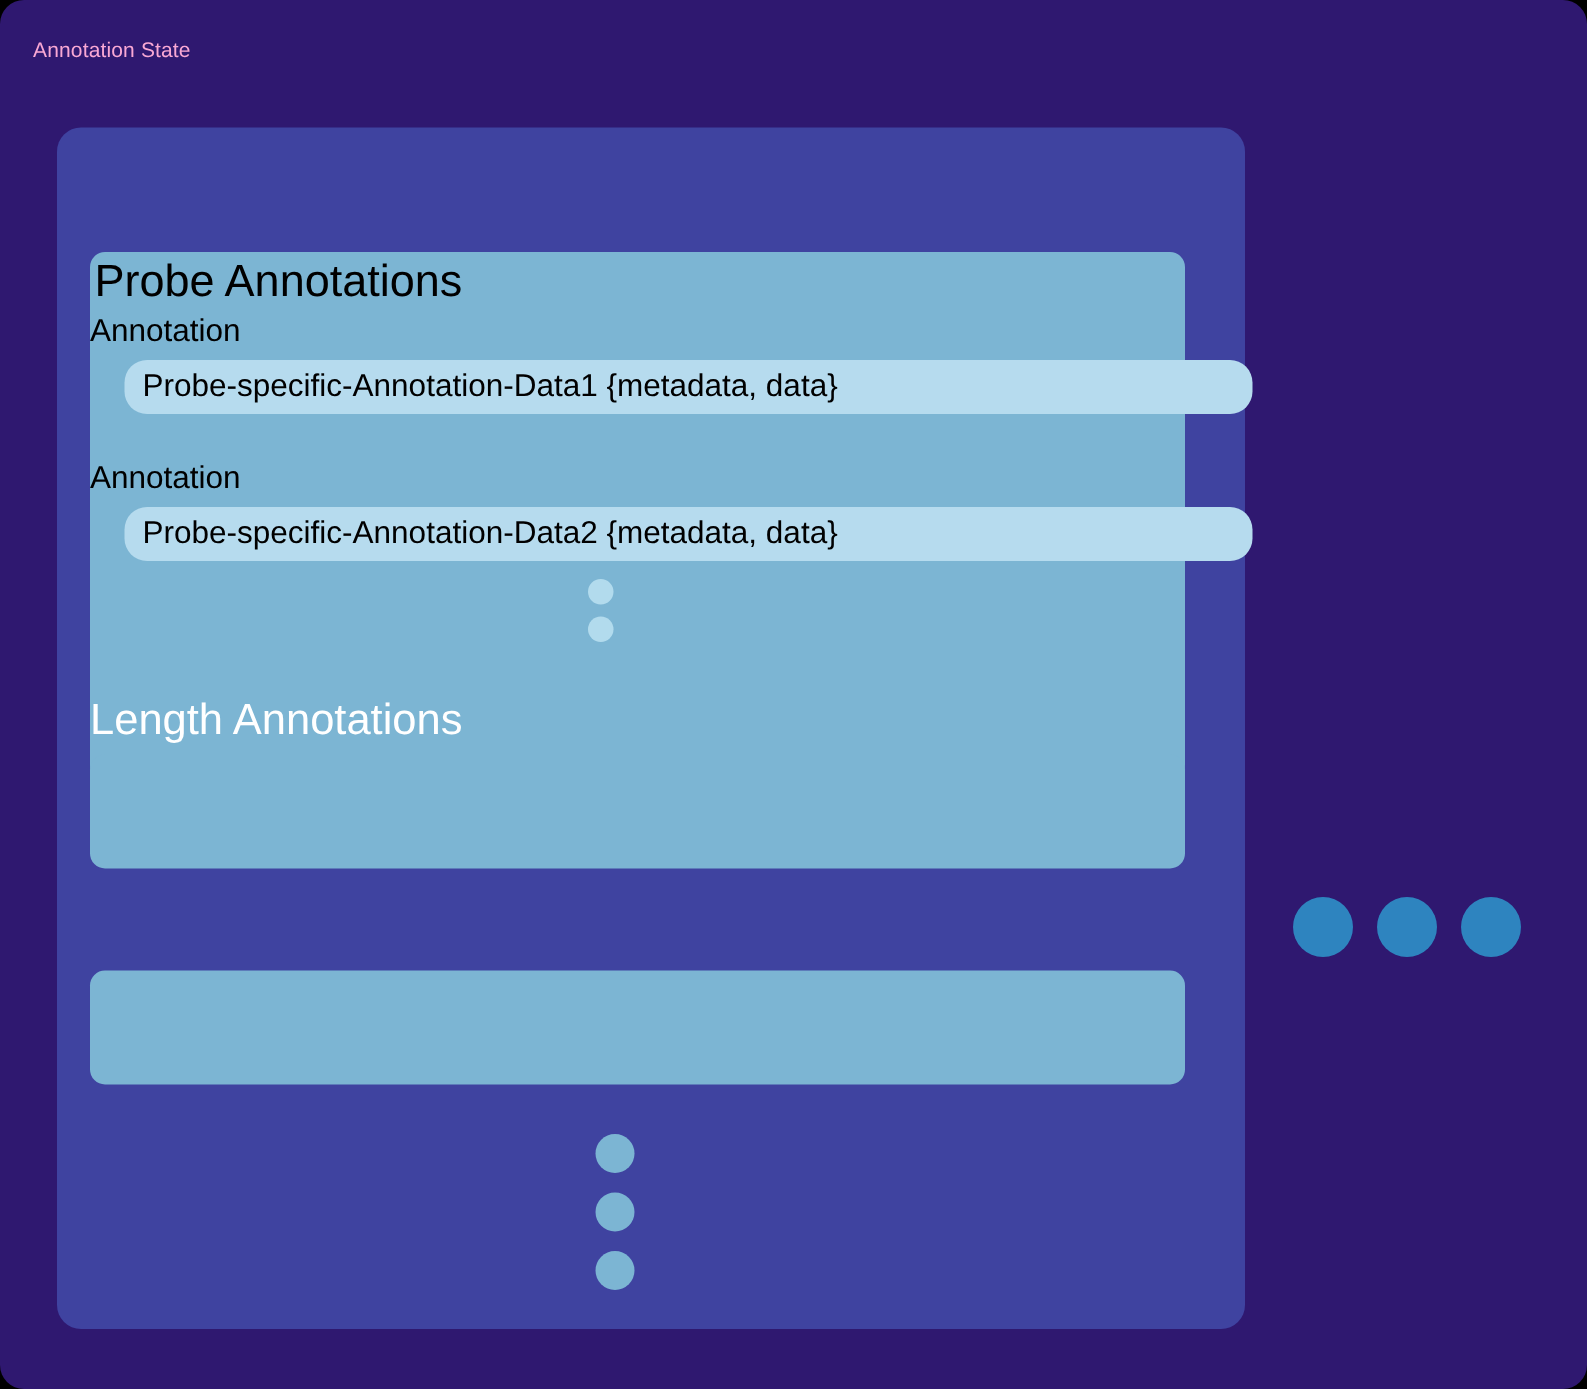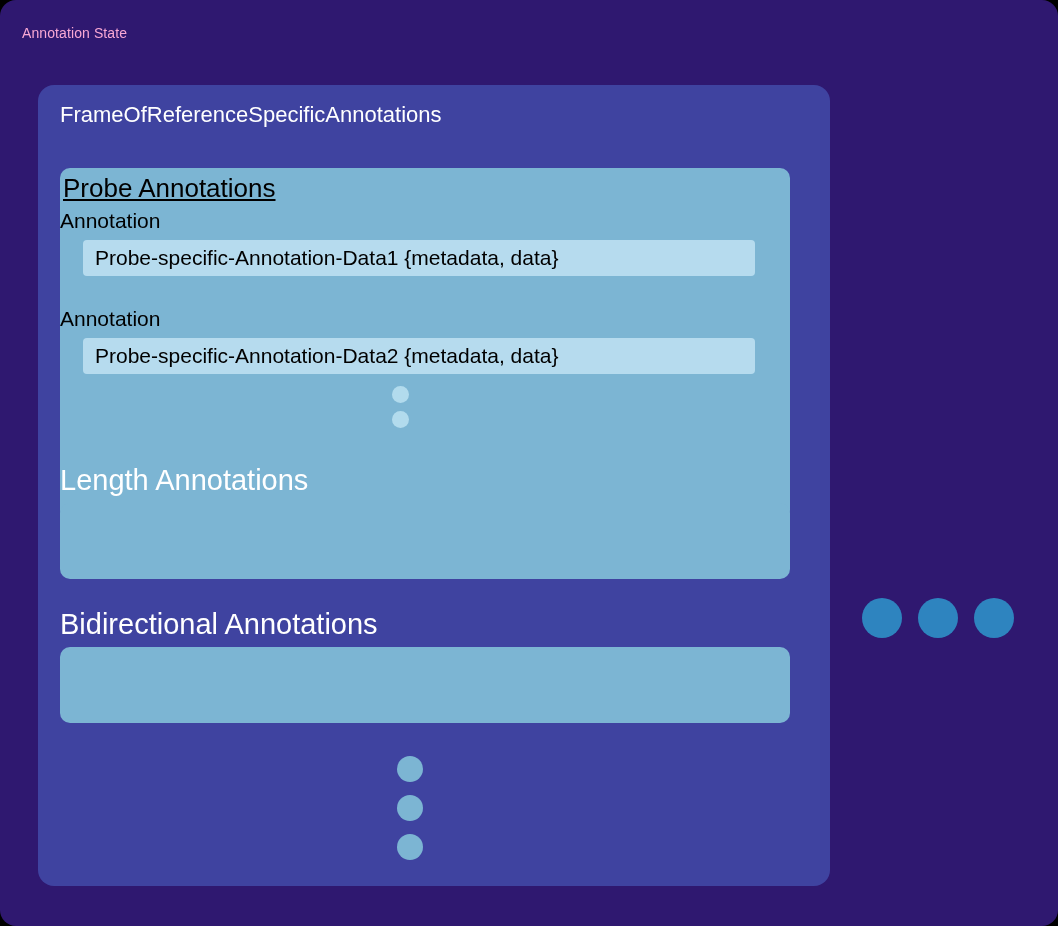--- a/index.html
+++ b/index.html
@@ -64,25 +64,24 @@
     width: 730px;
     height: 352px;
     background: #7cb5d3;
     border-radius: 10px;
     box-sizing: border-box;
   }
   .probe-title {
     position: absolute;
     left: 3px;
     top: 6px;
-    font-size: 26px;
+    font-size: 30px;
     line-height: 28px;
     color: #000000;
     white-space: nowrap;
-    text-decoration: underline;
   }
 
   .annot-group {
     position: absolute;
     left: 0px;
     width: 695px;
   }
   .annot-group.g1 { top: 40px; }
   .annot-group.g2 { top: 138px; }
 
@@ -91,24 +90,24 @@
     font-size: 21px;
     line-height: 26px;
     color: #000000;
     padding-right: 0px;
     white-space: nowrap;
   }
 
   .annot-row {
     margin-top: 6px;
     margin-left: 23px;
-    width: 672px;
+    width: 752px;
     height: 36px;
     background: #b6dbee;
-    border-radius: 4px;
+    border-radius: 15px;
     display: flex;
     align-items: center;
     box-sizing: border-box;
   }
   .annot-row-text {
     padding-left: 12px;
     font-size: 21px;
     line-height: 26px;
     color: #000000;
     white-space: nowrap;
@@ -183,21 +182,20 @@
 </style>
 </head>
 <body>
 
 <div id="canvas">
 
   <div class="root-title">Annotation State</div>
 
   <div class="for-panel">
 
-    <div class="for-title">FrameOfReferenceSpecificAnnotations</div>
 
     <div class="probe-box">
 
       <div class="probe-title">Probe Annotations</div>
 
       <div class="annot-group g1">
         <span class="annot-label">Annotation</span>
         <div class="annot-row">
           <span class="annot-row-text">Probe-specific-Annotation-Data1 {metadata, data}</span>
         </div>
@@ -213,21 +211,20 @@
       <div class="probe-ellipsis">
         <div class="dot"></div>
         <div class="dot"></div>
       </div>
 
     </div>
 
     <div class="section-title t-length">Length Annotations</div>
     <div class="section-box b-length"></div>
 
-    <div class="section-title t-bidi">Bidirectional Annotations</div>
     <div class="section-box b-bidi"></div>
 
     <div class="panel-ellipsis">
       <div class="dot"></div>
       <div class="dot"></div>
       <div class="dot"></div>
     </div>
 
   </div>
 

